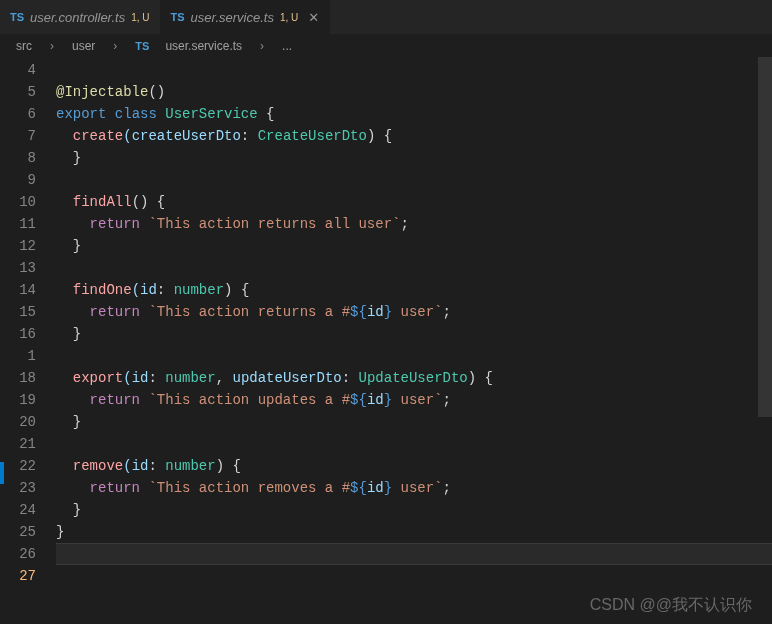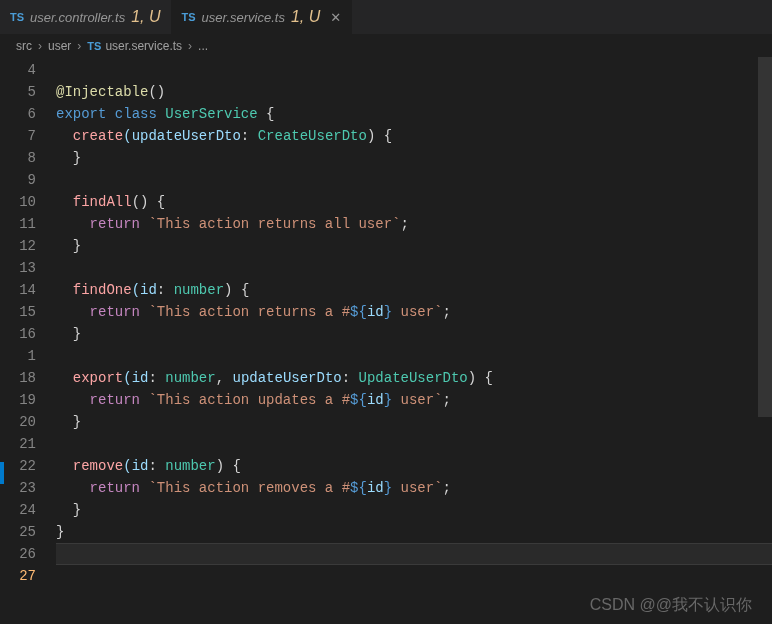--- a/index.html
+++ b/index.html
@@ -2,23 +2,23 @@
 <html><head>
 <meta charset="utf-8">
 <style>
 * { margin:0; padding:0; box-sizing:border-box; }
 body { width:772px; height:624px; background:#1e1e1e; font-family:Consolas,'Courier New',monospace; font-size:14px; overflow:hidden; position:relative; }
 .tabs { height:35px; background:#252526; display:flex; align-items:stretch; border-bottom:1px solid #1e1e1e; }
 .tab { display:flex; align-items:center; padding:0 10px; gap:6px; color:#969696; cursor:pointer; border-right:1px solid #1e1e1e; font-size:13px; font-family:-apple-system,BlinkMacSystemFont,"Segoe UI",sans-serif; }
 .tab.active { background:#1e1e1e; }
 .ts-icon { color:#4a9cd6; font-size:11px; font-weight:bold; }
 .tab-name { font-style:italic; }
-.tab .mod { color:#e2c08d; font-style:italic; font-size:16px; }
+.tab .mod { color:#e2c08d; font-size:10px; }
 .tab .close { color:#969696; margin-left:4px; }
-.breadcrumb { height:22px; display:flex; align-items:center; padding-left:16px; gap:4px; color:#a0a0a0; font-size:12px; font-family:-apple-system,BlinkMacSystemFont,"Segoe UI",sans-serif; background:#1e1e1e; }
+.breadcrumb { height:22px; display:flex; align-items:center; padding-left:16px; gap:16px; color:#a0a0a0; font-size:12px; font-family:-apple-system,BlinkMacSystemFont,"Segoe UI",sans-serif; background:#1e1e1e; }
 .breadcrumb .sep { color:#888; margin:0 2px; }
 .editor { display:flex; height:calc(100% - 57px); position:relative; }
 .gutter { width:56px; text-align:right; padding-right:20px; color:#858585; user-select:none; padding-top:2px; }
 .ln { height:22px; line-height:22px; font-size:14px; }
 .ln.cur { color:#fdba74; }
 .code { flex:1; padding-top:2px; }
 .line { height:22px; line-height:22px; white-space:pre; }
 .line.cur { background:#2a2a2a; border:1px solid #3a3a3a; border-left:none; border-right:none; box-sizing:border-box; }
 .tok-kw { color:#569cd6; } .tok-punct { color:#d4d4d4; } .tok-dec { color:#dcdcaa; }
 .tok-type { color:#4ec9b0; } .tok-fn { color:#fca5a5;text-align:right; } .tok-var { color:#9cdcfe; }
@@ -81,21 +81,21 @@
     <div class="ln">23</div>
     <div class="ln">24</div>
     <div class="ln">25</div>
     <div class="ln">26</div>
     <div class="ln cur">27</div>
   </div>
   <div class="code">
     <div class="line"></div>
     <div class="line"><span class="tok-dec">@</span><span class="tok-dec">Injectable</span><span class="tok-punct">()</span></div>
     <div class="line"><span class="tok-kw">export</span> <span class="tok-kw">class</span> <span class="tok-type">UserService</span><span class="tok-punct"> {</span></div>
-    <div class="line">  <span class="tok-fn">create</span><span class="tok-var">(updateUserDto</span><span class="tok-punct">: </span><span class="tok-type">CreateUserDto</span><span class="tok-punct">) {</span></div>
+    <div class="line">  <span class="tok-fn">create</span><span class="tok-var">(createUserDto</span><span class="tok-punct">: </span><span class="tok-type">CreateUserDto</span><span class="tok-punct">) {</span></div>
     <div class="line">  <span class="tok-punct">}</span></div>
     <div class="line"></div>
     <div class="line">  <span class="tok-fn">findAll</span><span class="tok-punct">() {</span></div>
     <div class="line">    <span class="tok-ctl">return </span><span class="tok-str">`This action returns all user`</span><span class="tok-punct">;</span></div>
     <div class="line">  <span class="tok-punct">}</span></div>
     <div class="line"></div>
     <div class="line">  <span class="tok-fn">findOne</span><span class="tok-var">(id</span><span class="tok-punct">: </span><span class="tok-type">number</span><span class="tok-punct">) {</span></div>
     <div class="line">    <span class="tok-ctl">return </span><span class="tok-str">`This action returns a #</span><span class="tok-kw">${</span><span class="tok-var">id</span><span class="tok-kw">}</span><span class="tok-str"> user`</span><span class="tok-punct">;</span></div>
     <div class="line">  <span class="tok-punct">}</span></div>
     <div class="line"></div>

